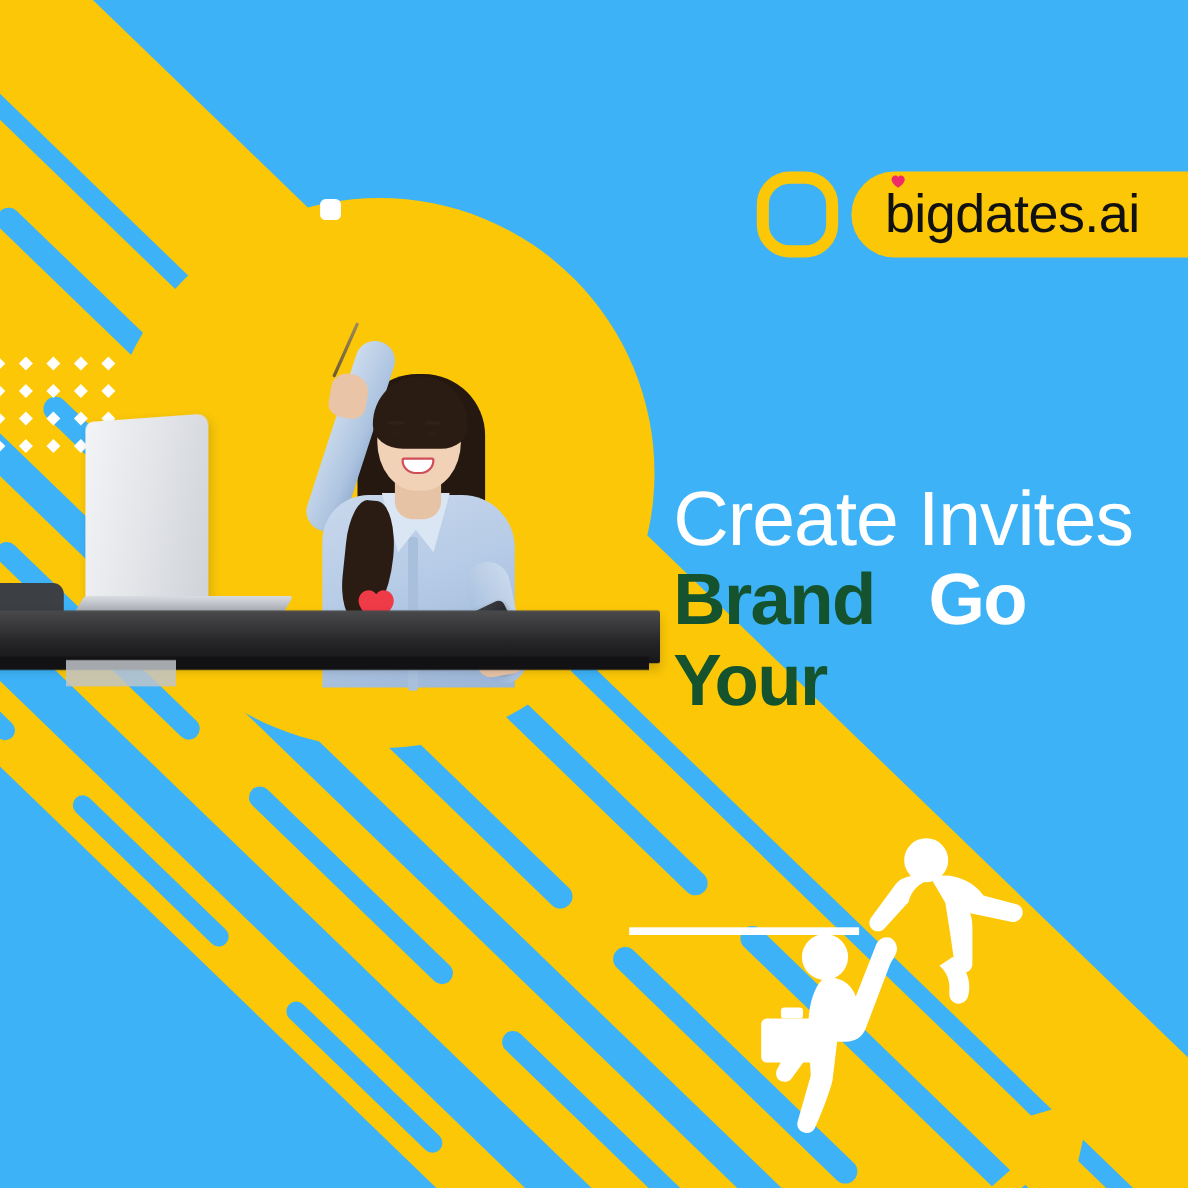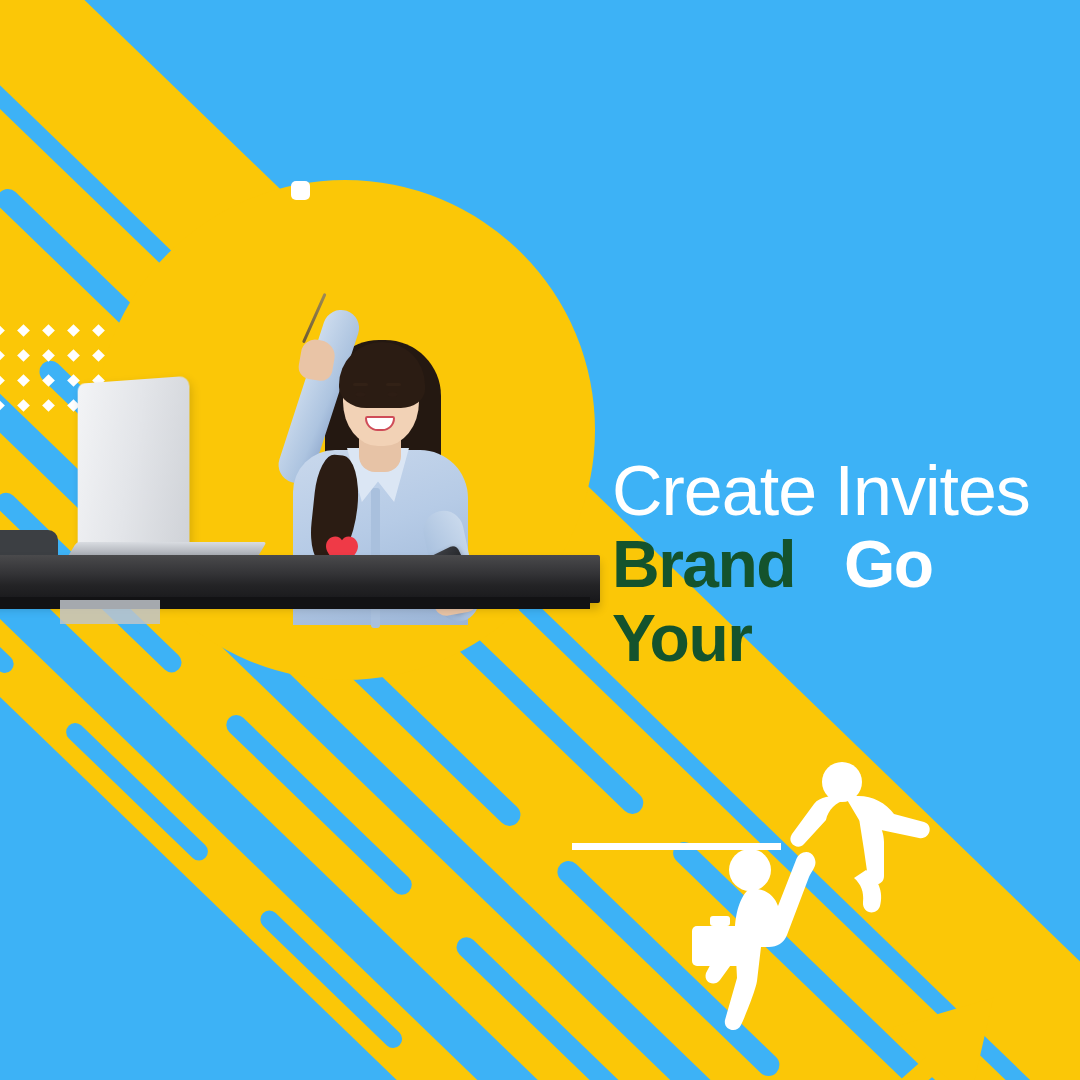--- a/index.html
+++ b/index.html
@@ -358,21 +358,21 @@
     left: 36px;
     top: 2px;
     width: 13px;
     height: 12px;
   }
 
   
   .headline {
     position: absolute;
     left: 612px;
-    top: 456px;
+    top: 436px;
     width: 460px;
   }
   .hl-line {
     color: #ffffff;
     font-size: 70px;
     line-height: 71px;
     font-weight: 300;
     letter-spacing: -1px;
     white-space: nowrap;
   }
@@ -506,20 +506,31 @@
     </div>
 
     <div class="chair"></div>
     <div class="laptop-lid"></div>
     <div class="laptop-base"></div>
     <div class="desk"></div>
     <div class="desk-edge"></div>
     <div class="desk-under"></div>
   </div>
 
+  <div class="logo">
+    <div class="logo-ring"></div>
+    <div class="logo-pill">
+      <span class="logo-word">bigdates.ai</span>
+      <span class="logo-heart">
+        <svg viewBox="0 0 34 32" width="13" height="12">
+          <path d="M17 31C17 31 1 21.2 1 11.2 1 5.6 5.3 1.5 10.3 1.5c3.1 0 5.4 1.7 6.7 3.8 1.3-2.1 3.6-3.8 6.7-3.8C28.7 1.5 33 5.6 33 11.2 33 21.2 17 31 17 31z" fill="#ef2a6a"></path>
+        </svg>
+      </span>
+    </div>
+  </div>
 
   <div class="headline">
     <div class="hl-line">Create Invites</div>
     <div class="hl-bold">
       <span class="hl-yellow">Brand</span><span>&nbsp;</span><span class="hl-white">Go</span>
     </div>
     <div class="hl-bold">
       <span class="hl-yellow">Your</span>
     </div>
   </div>

